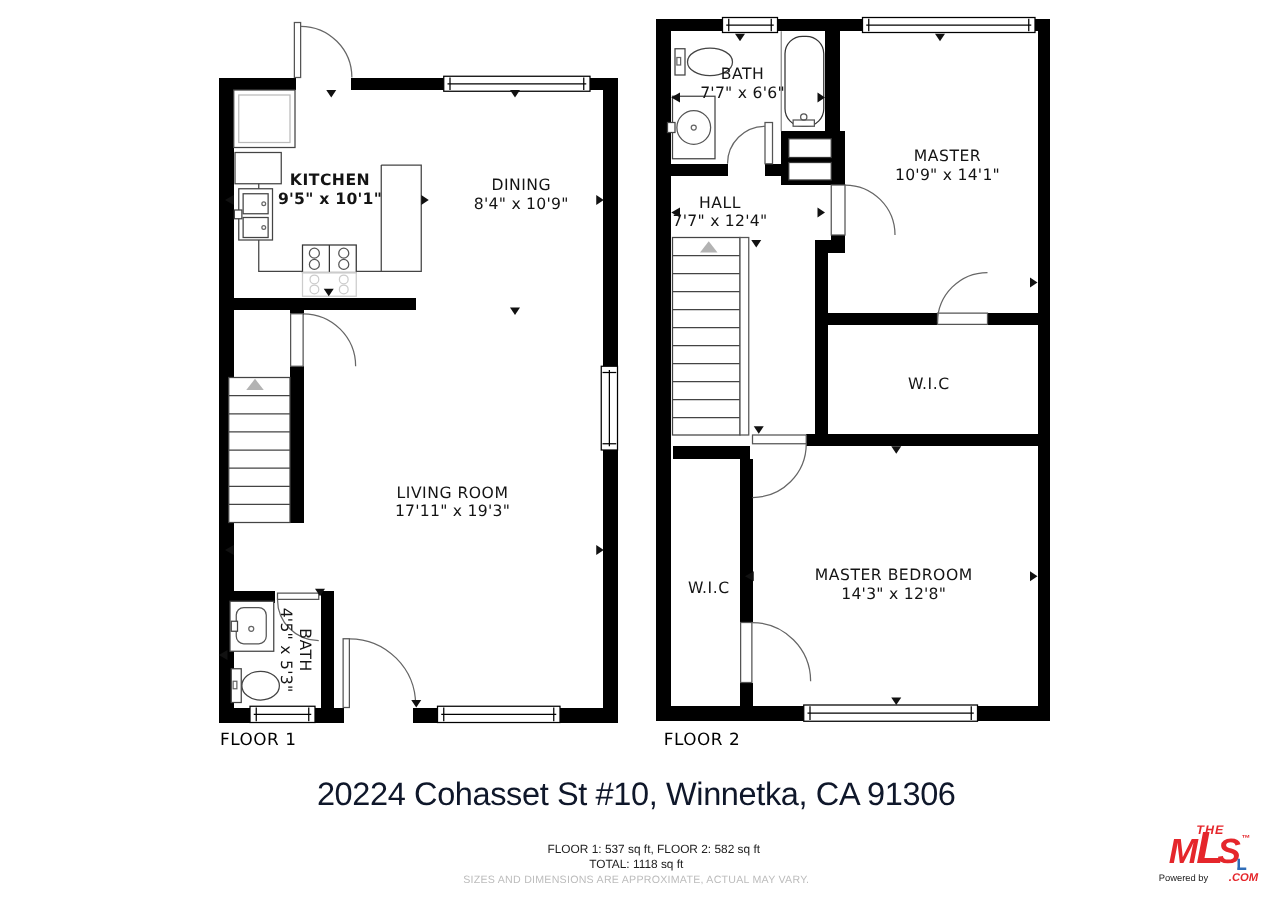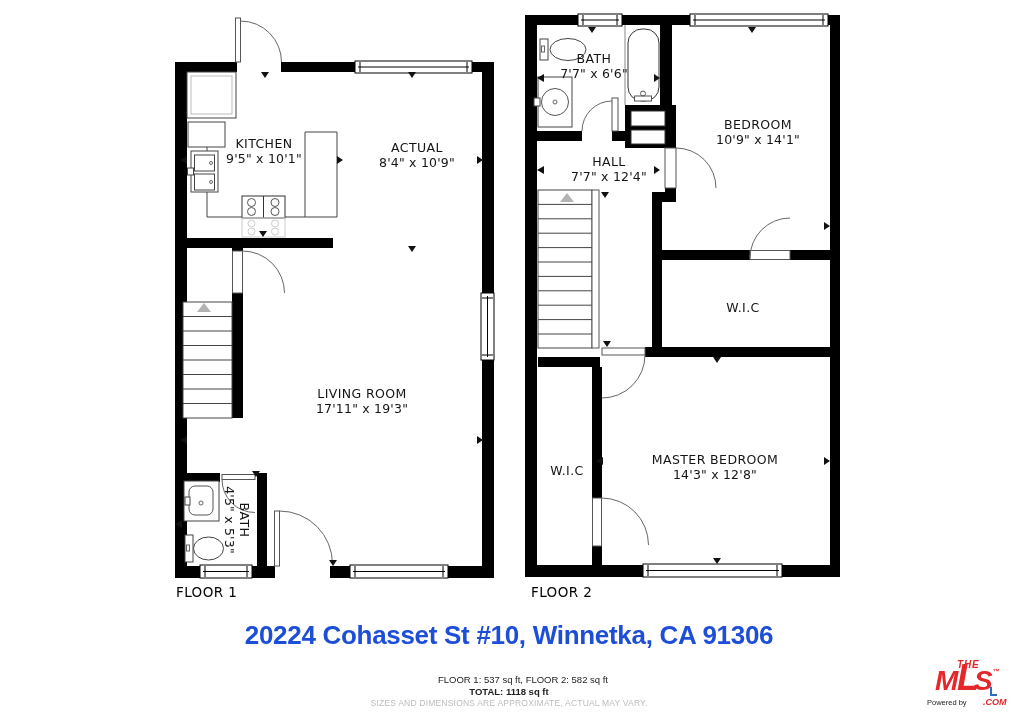--- a/index.html
+++ b/index.html
@@ -7,27 +7,27 @@
           font-family:"DejaVu Sans",sans-serif;}
   svg{display:block;position:absolute;}
   .room-label{position:absolute;transform:translate(-50%,-50%);text-align:center;
               color:#141414;white-space:nowrap;line-height:1.2;}
   .room-label .rn{font-size:12.5px;letter-spacing:.4px;}
   .room-label .rd{font-size:12.5px;letter-spacing:.2px;}
   .room-label .rd:empty{display:none;}
   .rotated{transform:translate(-50%,-50%) rotate(90deg);}
   .floor-label{position:absolute;font-size:13.5px;color:#000000;letter-spacing:.4px;}
   .address{position:absolute;left:0;right:0;top:620px;text-align:center;
-           font-family:"Liberation Sans",sans-serif;font-size:26px;font-weight:700;
-           letter-spacing:-0.3px;color:#1d4ed8;}
+           font-family:"Liberation Sans",sans-serif;font-size:26px;font-weight:400;
+           letter-spacing:-0.3px;color:#0f172a;}
   .gia{position:absolute;left:0;right:0;text-align:center;
        font-family:"Liberation Sans",sans-serif;color:#222;}
   .gia.h{top:662px;font-size:9.5px;font-weight:700;}
   .gia.l1{top:674px;font-size:9.5px;font-weight:400;padding-left:28px;}
-  .gia.l2{top:686px;font-size:9.5px;font-weight:700;}
+  .gia.l2{top:686px;font-size:9.5px;font-weight:400;}
   .gia.dis{top:698px;font-size:8.5px;font-weight:400;color:#bcbcbc;letter-spacing:.2px;}
   
   .mls{position:absolute;left:925px;top:652px;width:90px;height:60px;}
   .mls span{position:absolute;font-family:"Liberation Sans",sans-serif;font-style:italic;
             font-weight:700;color:#e5262b;}
   .mls .mls-the{left:19px;top:7px;font-size:10px;letter-spacing:.8px;margin-left:13px;}
   .mls .mls-m{left:10px;top:13px;font-size:28px;}
   .mls .mls-l{left:32px;top:5px;font-size:36px;}
   .mls .mls-s{left:49px;top:13px;font-size:28px;}
   .mls .mls-tm{left:68px;top:16px;font-size:7px;}
@@ -285,47 +285,47 @@
       <polygon points="309,222 309,230 315,226"></polygon>
       <polygon points="86,192 94,192 90,198"></polygon>
       <polygon points="88,341 96,341 92,347"></polygon>
       <polygon points="198,357 206,357 202,363"></polygon>
       <polygon points="88,457 88,465 81,461"></polygon>
       <polygon points="309,457 309,465 315,461"></polygon>
       <polygon points="198,558 206,558 202,564"></polygon>
     </g>
   </svg>
 
-  <div class="room-label" style="left:264px;top:151px;">
+  <div class="room-label" style="left:264px;top:151px;font-weight:bold;">
     <div class="rn">KITCHEN</div>
     <div class="rd">9'5" x 10'1"</div>
   </div>
   <div class="room-label" style="left:417px;top:155px;">
-    <div class="rn">ACTUAL</div>
+    <div class="rn">DINING</div>
     <div class="rd">8'4" x 10'9"</div>
   </div>
   <div class="room-label" style="left:362px;top:401px;">
     <div class="rn">LIVING ROOM</div>
     <div class="rd">17'11" x 19'3"</div>
   </div>
   <div class="room-label rotated" style="left:237px;top:520px;">
     <div class="rn">BATH</div>
     <div class="rd">4'5" x 5'3"</div>
   </div>
 
   <div class="room-label" style="left:594px;top:66px;">
     <div class="rn">BATH</div>
     <div class="rd">7'7" x 6'6"</div>
   </div>
-  <div class="room-label" style="left:609px;top:169px;">
+  <div class="room-label" style="left:576px;top:169px;">
     <div class="rn">HALL</div>
     <div class="rd">7'7" x 12'4"</div>
   </div>
   <div class="room-label" style="left:758px;top:132px;">
-    <div class="rn">BEDROOM</div>
+    <div class="rn">MASTER</div>
     <div class="rd">10'9" x 14'1"</div>
   </div>
   <div class="room-label" style="left:743px;top:307px;">
     <div class="rn">W.I.C</div>
 
   </div>
   <div class="room-label" style="left:715px;top:467px;">
     <div class="rn">MASTER BEDROOM</div>
     <div class="rd">14'3" x 12'8"</div>
   </div>

